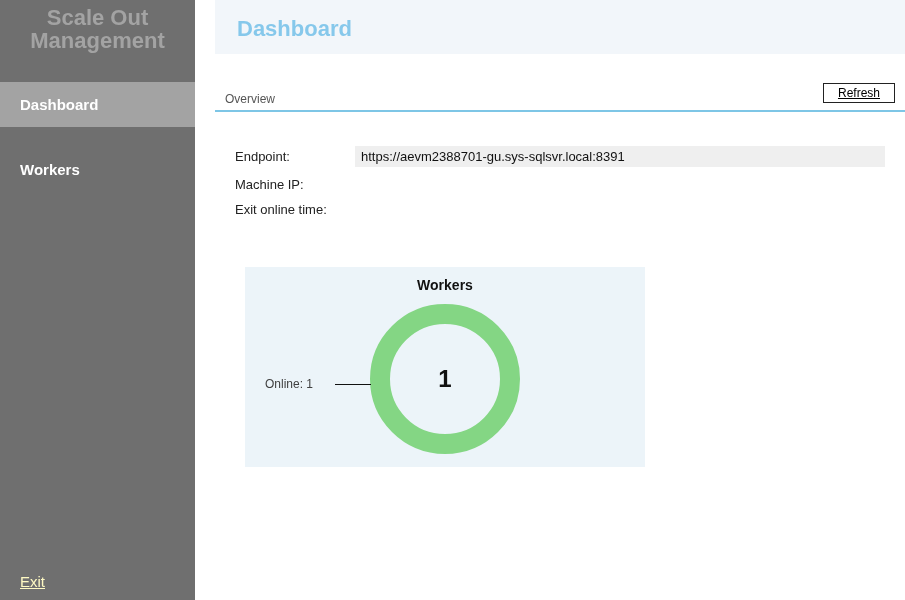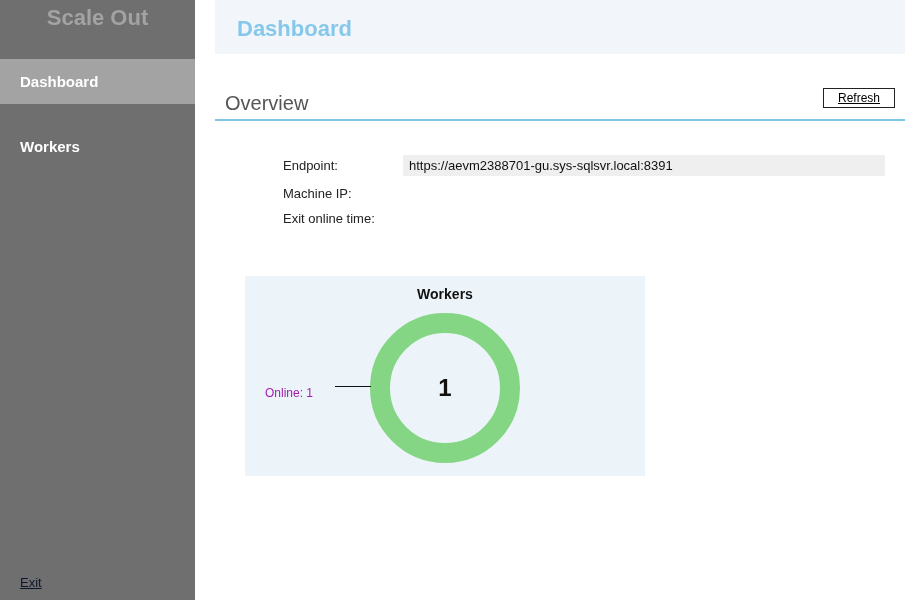--- a/index.html
+++ b/index.html
@@ -33,22 +33,22 @@
       font-weight: bold;
       cursor: pointer;
     }
     .nav-item.active {
       background: #a3a3a3;
     }
     .exit-link {
       position: absolute;
       bottom: 10px;
       left: 20px;
-      color: #0f172a;
-      font-size: 13px;
+      color: #fef9c3;
+      font-size: 15px;
       text-decoration: underline;
       cursor: pointer;
     }
     .main {
       flex: 1;
       height: 100%;
       display: flex;
       flex-direction: column;
     }
     .header {
@@ -72,41 +72,40 @@
       content: "";
       position: absolute;
       bottom: -2px;
       right: 0;
       width: 45%;
       height: 2px;
       background: linear-gradient(to right, rgba(126,198,230,0.7), rgba(126,198,230,0.0));
     }
     .section-title {
       color: #555;
-      font-size: 20px;
+      font-size: 12px;
       font-weight: normal;
       margin-top: 12px;
     }
     .refresh-btn {
       border: 1px solid #222;
       background: #fff;
       font-size: 12px;
       padding: 2px 14px;
       cursor: pointer;
       text-decoration: underline;
     }
     .fields {
       padding: 14px 20px 10px 20px;
     }
     .field-row {
       display: flex;
       align-items: center;
       margin-bottom: 10px;
       font-size: 13px;
-      margin-left: 48px;
     }
     .field-label {
       width: 100px;
       color: #222;
     }
     .field-value {
       flex: 1;
       background: #efefef;
       padding: 3px 6px;
       color: #111;
@@ -149,38 +148,39 @@
     .donut-value {
       font-size: 24px;
       font-weight: bold;
       color: #111;
     }
     .donut-label {
       position: absolute;
       left: 20px;
       top: 78px;
       font-size: 12px;
-      color: #a21caf;
-      display: flex;
-      align-items: flex-start;
+      color: #404040;
+      display: flex;
+      align-items: center;
     }
     .donut-line {
       display: inline-block;
       width: 36px;
       height: 1px;
       background: #111;
       margin-left: 2px;
     }
   </style>
 </head>
 <body>
 
 <div class="sidebar">
   <div class="brand">
     <div>Scale Out</div>
+    <div>Management</div>
   </div>
   <div class="nav-item active">
     <span>Dashboard</span>
   </div>
   <div class="nav-item">
     <span>Workers</span>
   </div>
   <div class="exit-link">
     <span>Exit</span>
   </div>

